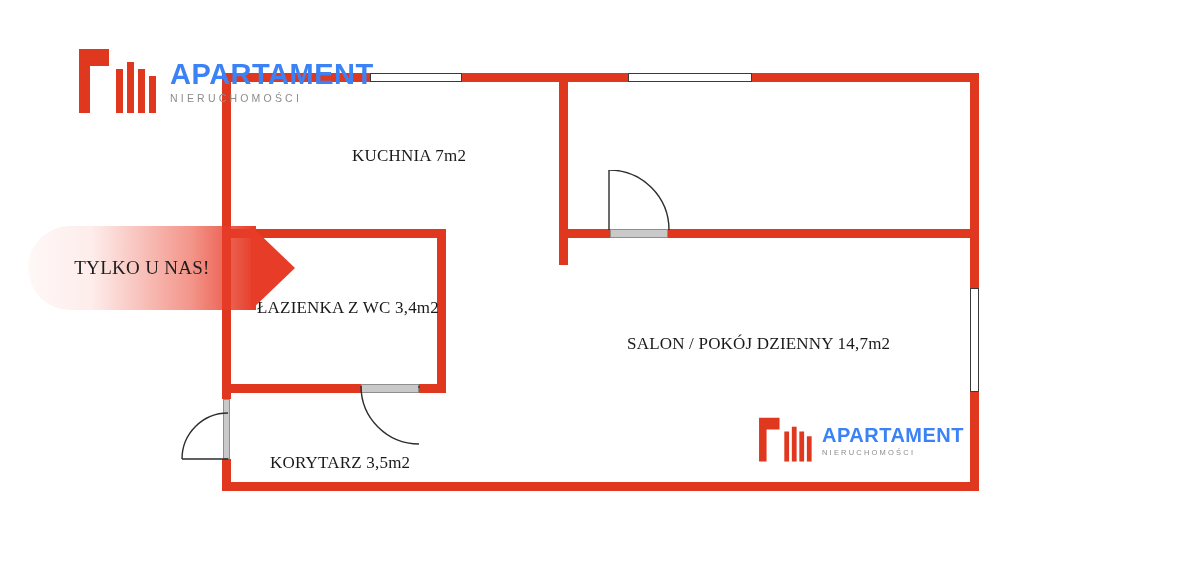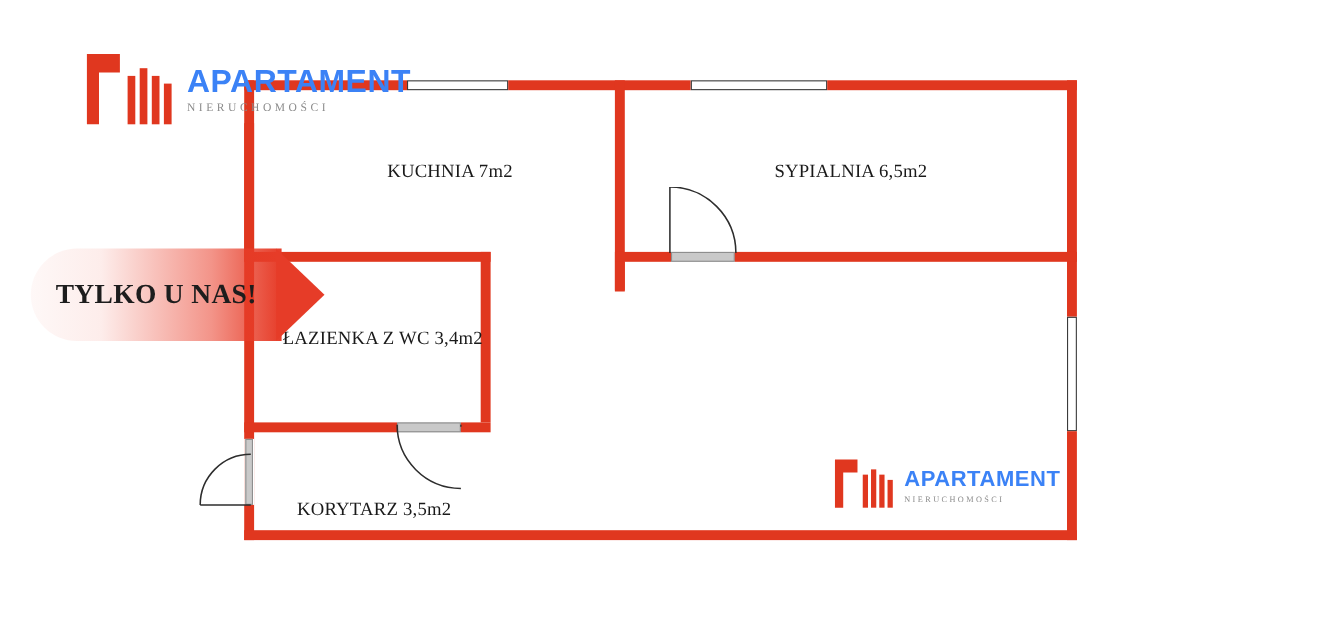--- a/index.html
+++ b/index.html
@@ -68,21 +68,21 @@
     margin-left: 12px;
     line-height: 1;
   }
   .logo-name {
     font-family: "Liberation Sans", sans-serif;
     font-weight: bold;
     color: #3b82f6;
     letter-spacing: 0.5px;
   }
   .logo-sub {
-    font-family: Liberation Serif, serif;
+    font-family: Liberation Sans, sans-serif;
     color: #8c8c8c;
     margin-top: 4px;
   }
   .logo-main .logo-name { font-size: 29px; }
   .logo-main .logo-sub  { font-size: 10.5px; letter-spacing: 3.2px; }
   .logo-small .logo-name { font-size: 20px; }
   .logo-small .logo-sub  { font-size: 7.5px; letter-spacing: 2.2px; }
   .logo-small .logo-text { margin-left: 9px; }
 
   
@@ -111,22 +111,22 @@
     border-left: 44px solid #e63c28;
   }
   .banner-text {
     position: absolute;
     left: 0; top: 0;
     width: 228px; height: 84px;
     display: flex;
     align-items: center;
     justify-content: center;
     font-family: "Liberation Serif", serif;
-    font-weight: bold;
-    font-size: 25px;
+    font-weight: normal;
+    font-size: 19px;
     color: #1d1d1d;
     letter-spacing: 0.3px;
   }
 </style>
 </head>
 <body>
 
 <div id="canvas">
 
   <div class="wall" style="left:222px; top:73px; width:148px; height:9px;"></div>
@@ -186,22 +186,22 @@
   <div class="leaf" style="left:223px; top:399px; width:7px; height:60px;"></div>
 
   <div class="arc" style="left:178px; top:399px; width:52px; height:62px;">
     <svg width="52" height="62" viewBox="0 0 52 62">
       <path d="M46 0 A 46 46 0 0 0 0 46" stroke="#2d2d2d" stroke-width="1.4" fill="none" transform="translate(4,14)"></path>
       <path d="M4 60 L50 60" stroke="#2d2d2d" stroke-width="1.4" fill="none"></path>
     </svg>
   </div>
 
   <div class="room-label" style="left:352px; top:146px;">KUCHNIA 7m2</div>
-  <div class="room-label" style="left:704px; top:146px;">SYPIALNIA 6,5m2</div>
   <div class="room-label" style="left:257px; top:298px;">ŁAZIENKA Z WC 3,4m2</div>
+  <div class="room-label" style="left:627px; top:334px;">SALON / POKÓJ DZIENNY 14,7m2</div>
   <div class="room-label" style="left:270px; top:437px;margin-top:16px;">KORYTARZ 3,5m2</div>
 
   <div class="logo logo-main" style="left:76px; top:44px;">
     <span class="logo-mark">
       <svg width="82" height="72" viewBox="0 0 82 72">
         <path d="M3 69 L3 5 L33 5 L33 22 L14 22 L14 69 Z" fill="#e0371f"></path>
         <rect x="40" y="25" width="7" height="44" fill="#e0371f"></rect>
         <rect x="51" y="18" width="7" height="51" fill="#e0371f"></rect>
         <rect x="62" y="25" width="7" height="44" fill="#e0371f"></rect>
         <rect x="73" y="32" width="7" height="37" fill="#e0371f"></rect>

